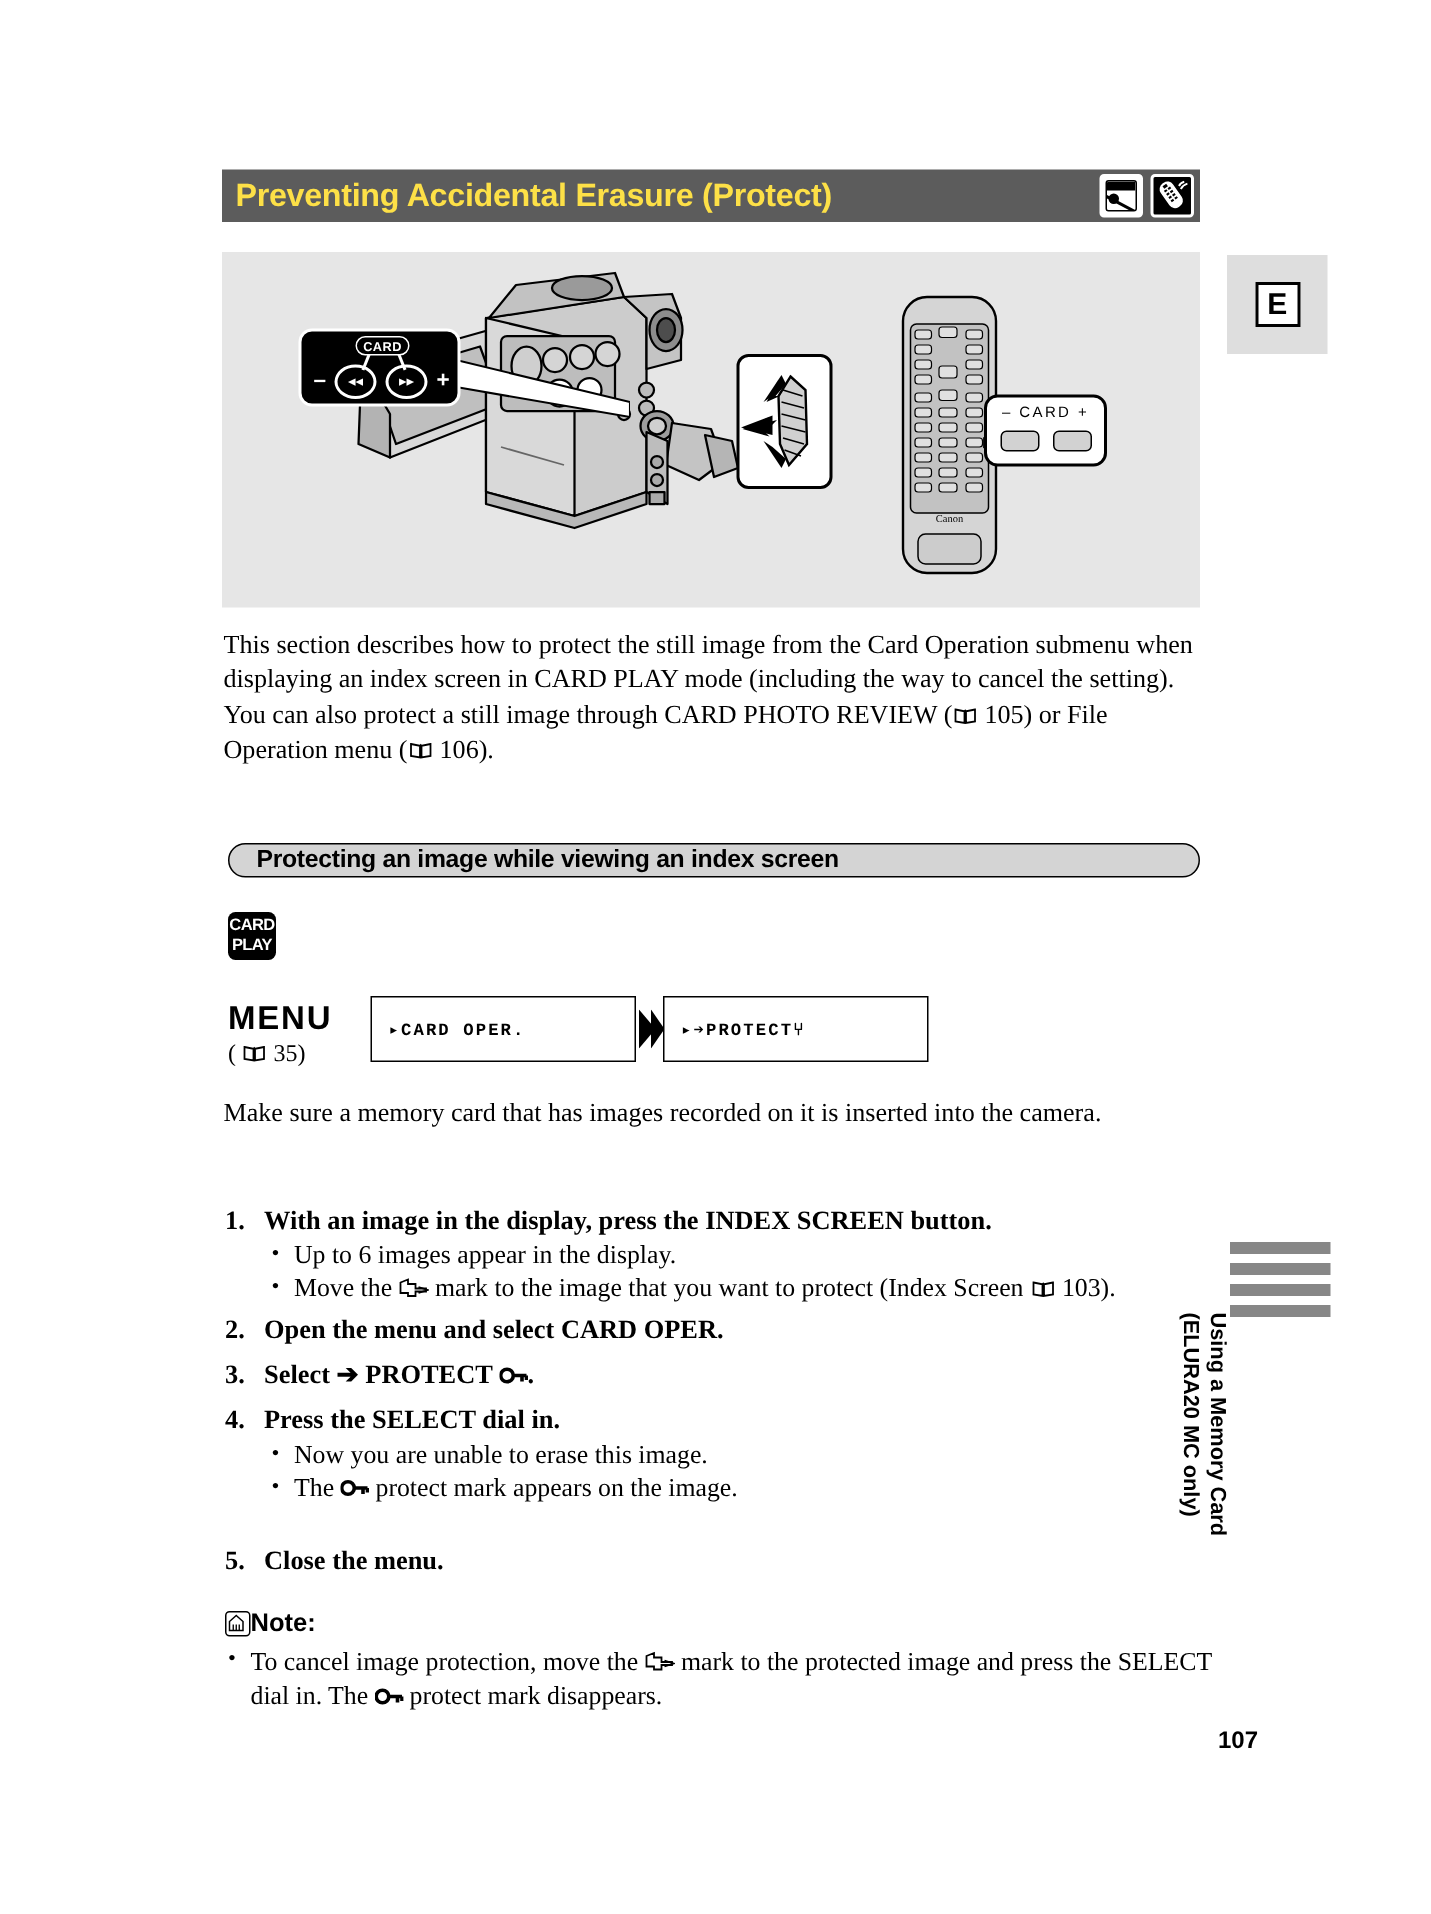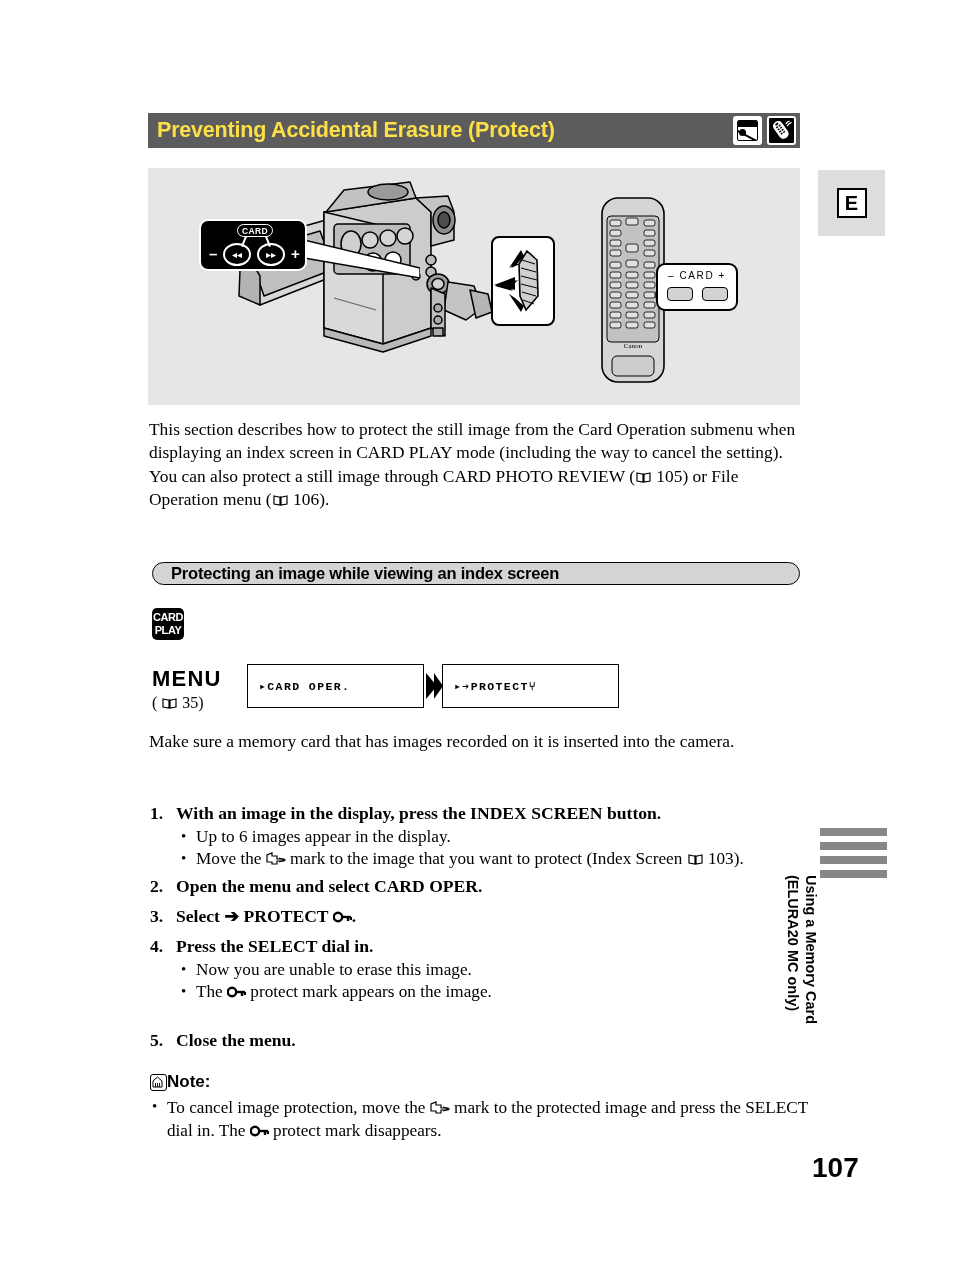--- a/index.html
+++ b/index.html
@@ -440,21 +440,21 @@
   }
   .side-label .rot .l2 { display: block; }
 
   
   .page-num {
     position: absolute;
     left: 812px;
     top: 1152px;
     font-family: "Liberation Sans", sans-serif;
     font-weight: bold;
-    font-size: 28px;
+    font-size: 16px;
   }
 </style>
 </head>
 <body>
 
 <div class="title-bar">
   <div class="title-text">Preventing Accidental Erasure (Protect)</div>
   <div class="title-icons">
     <div class="ticon card-ic">
       <div class="cardglyph">

